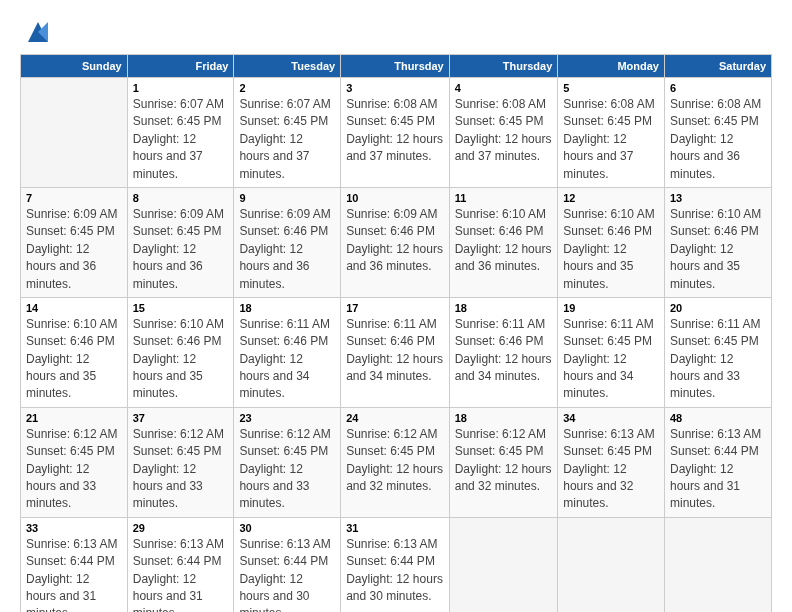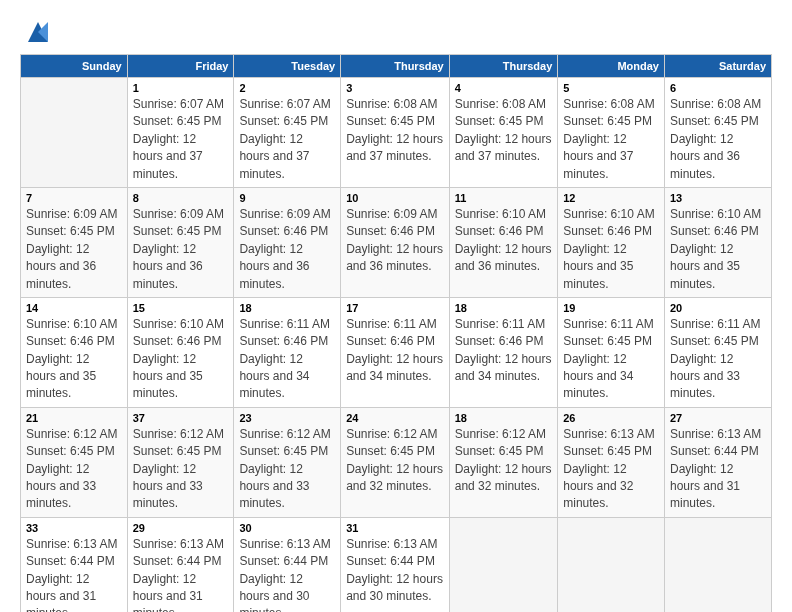--- a/index.html
+++ b/index.html
@@ -183,23 +183,23 @@
           <td><span class="day-number">21</span>
 <span class="day-info">Sunrise: 6:12 AM<br>Sunset: 6:45 PM<br>Daylight: 12 hours and 33 minutes.</span></td>
           <td><span class="day-number">37</span>
 <span class="day-info">Sunrise: 6:12 AM<br>Sunset: 6:45 PM<br>Daylight: 12 hours and 33 minutes.</span></td>
           <td><span class="day-number">23</span>
 <span class="day-info">Sunrise: 6:12 AM<br>Sunset: 6:45 PM<br>Daylight: 12 hours and 33 minutes.</span></td>
           <td><span class="day-number">24</span>
 <span class="day-info">Sunrise: 6:12 AM<br>Sunset: 6:45 PM<br>Daylight: 12 hours and 32 minutes.</span></td>
           <td><span class="day-number">18</span>
 <span class="day-info">Sunrise: 6:12 AM<br>Sunset: 6:45 PM<br>Daylight: 12 hours and 32 minutes.</span></td>
-          <td><span class="day-number">26</span>
+          <td><span class="day-number">34</span>
 <span class="day-info">Sunrise: 6:13 AM<br>Sunset: 6:45 PM<br>Daylight: 12 hours and 32 minutes.</span></td>
-          <td><span class="day-number">27</span>
+          <td><span class="day-number">48</span>
 <span class="day-info">Sunrise: 6:13 AM<br>Sunset: 6:44 PM<br>Daylight: 12 hours and 31 minutes.</span></td>
         </tr>
         <tr>
           <td><span class="day-number">33</span>
 <span class="day-info">Sunrise: 6:13 AM<br>Sunset: 6:44 PM<br>Daylight: 12 hours and 31 minutes.</span></td>
           <td><span class="day-number">29</span>
 <span class="day-info">Sunrise: 6:13 AM<br>Sunset: 6:44 PM<br>Daylight: 12 hours and 31 minutes.</span></td>
           <td><span class="day-number">30</span>
 <span class="day-info">Sunrise: 6:13 AM<br>Sunset: 6:44 PM<br>Daylight: 12 hours and 30 minutes.</span></td>
           <td><span class="day-number">31</span>

